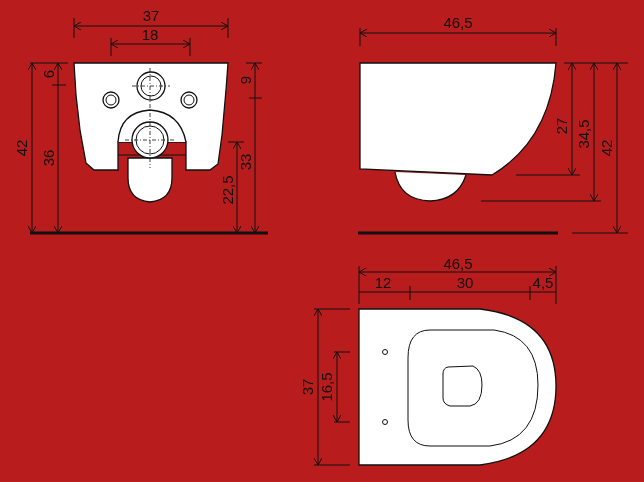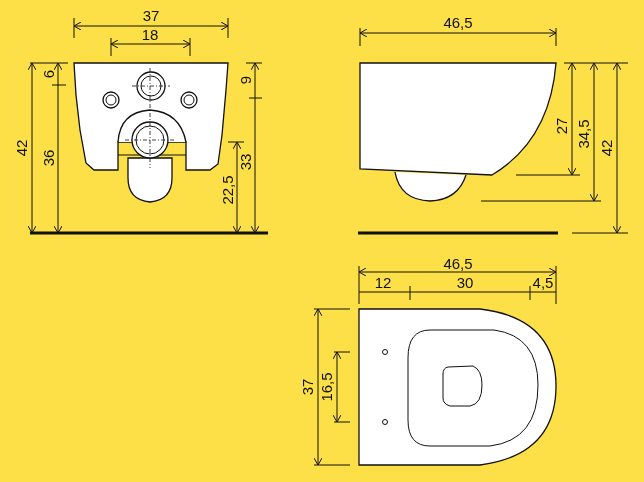--- a/index.html
+++ b/index.html
@@ -1,16 +1,16 @@
 <!DOCTYPE html>
 <html><head>
 <meta charset="utf-8">
 <style>
   html,body{margin:0;padding:0;background:#fff;}
-  #root{position:relative;width:644px;height:482px;overflow:hidden;background:#fde047;}
+  #root{position:relative;width:644px;height:482px;overflow:hidden;background:#b91c1c;}
   svg{position:absolute;left:0;top:0;}
   text{font-family:"Liberation Sans",sans-serif;font-size:15px;fill:#111;}
   .ln{stroke:#111;stroke-width:1;fill:none;}
   .ob{stroke:#111;stroke-width:1.3;fill:#fff;}
   .thick{stroke:#111;stroke-width:3;}
   .dash{stroke:#111;stroke-width:0.8;stroke-dasharray:4 2 1 2;fill:none;}
 </style>
 </head>
 <body>
 

